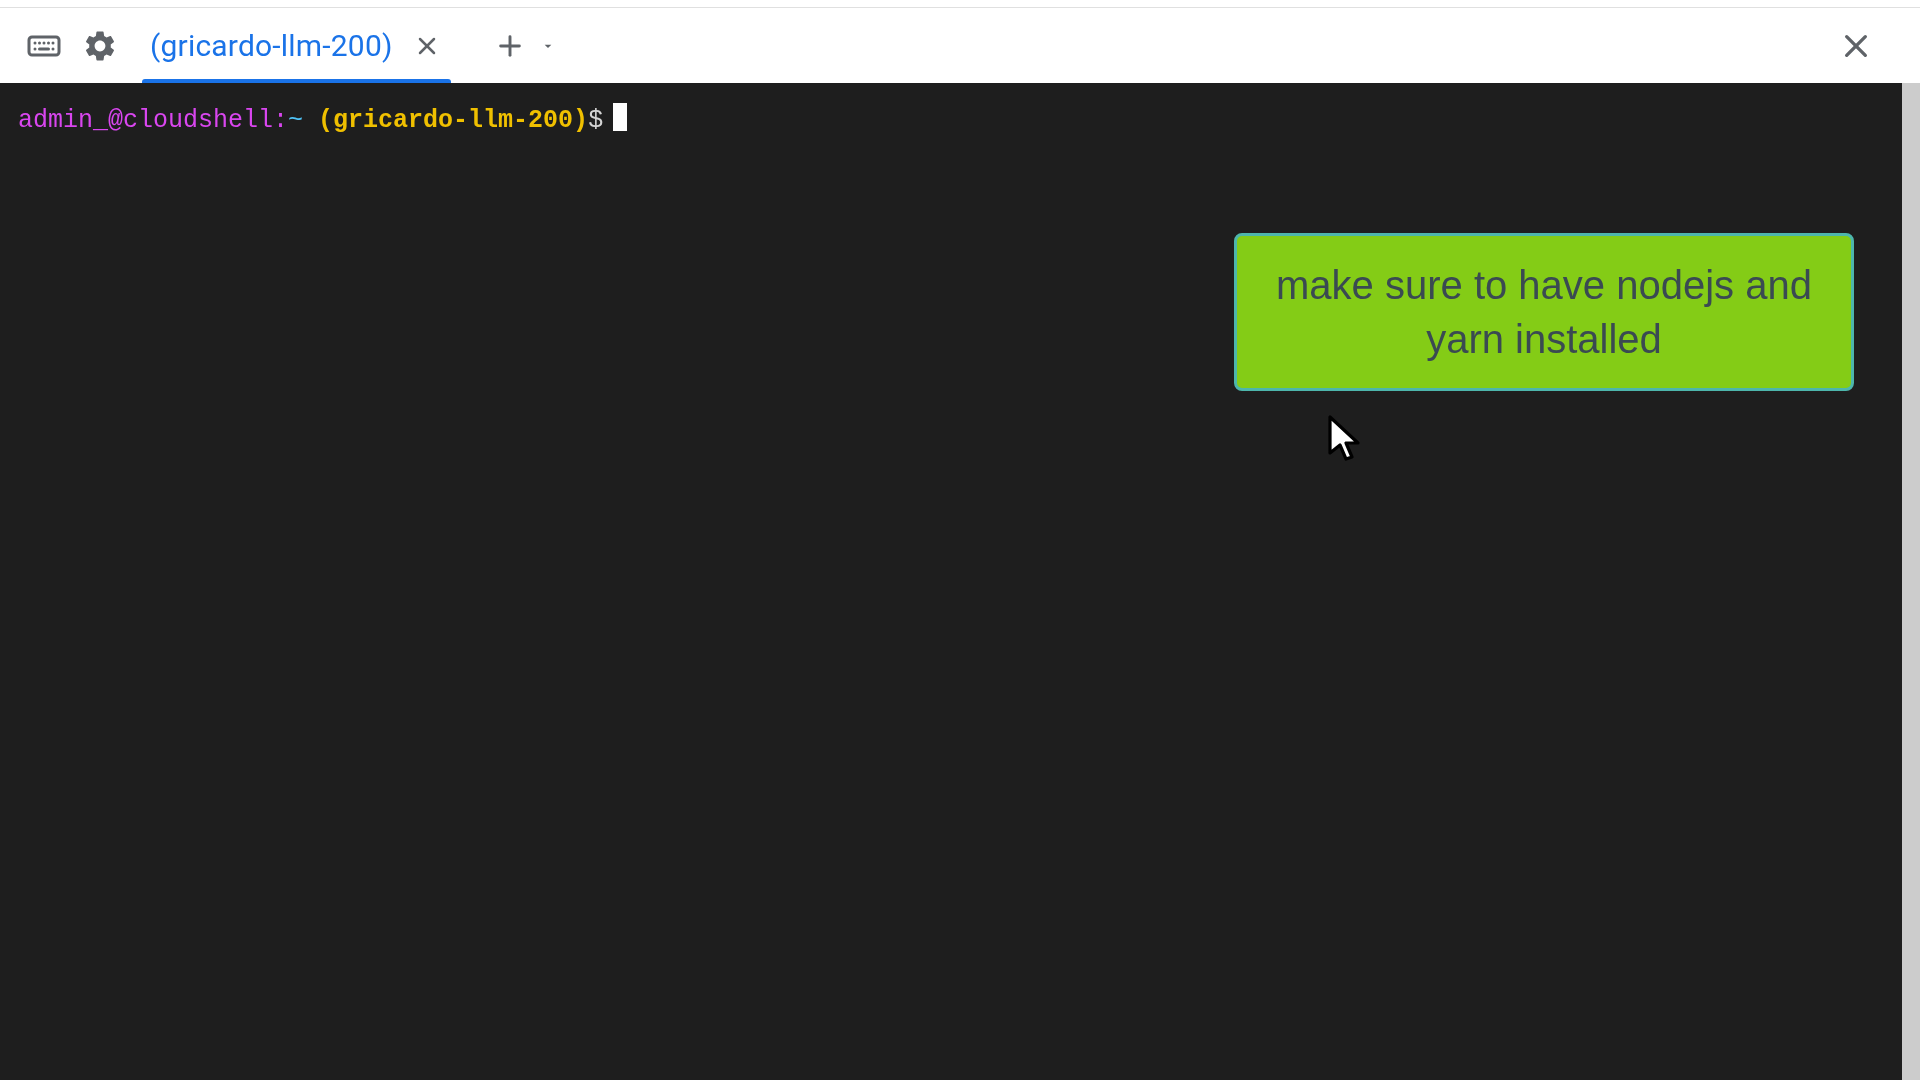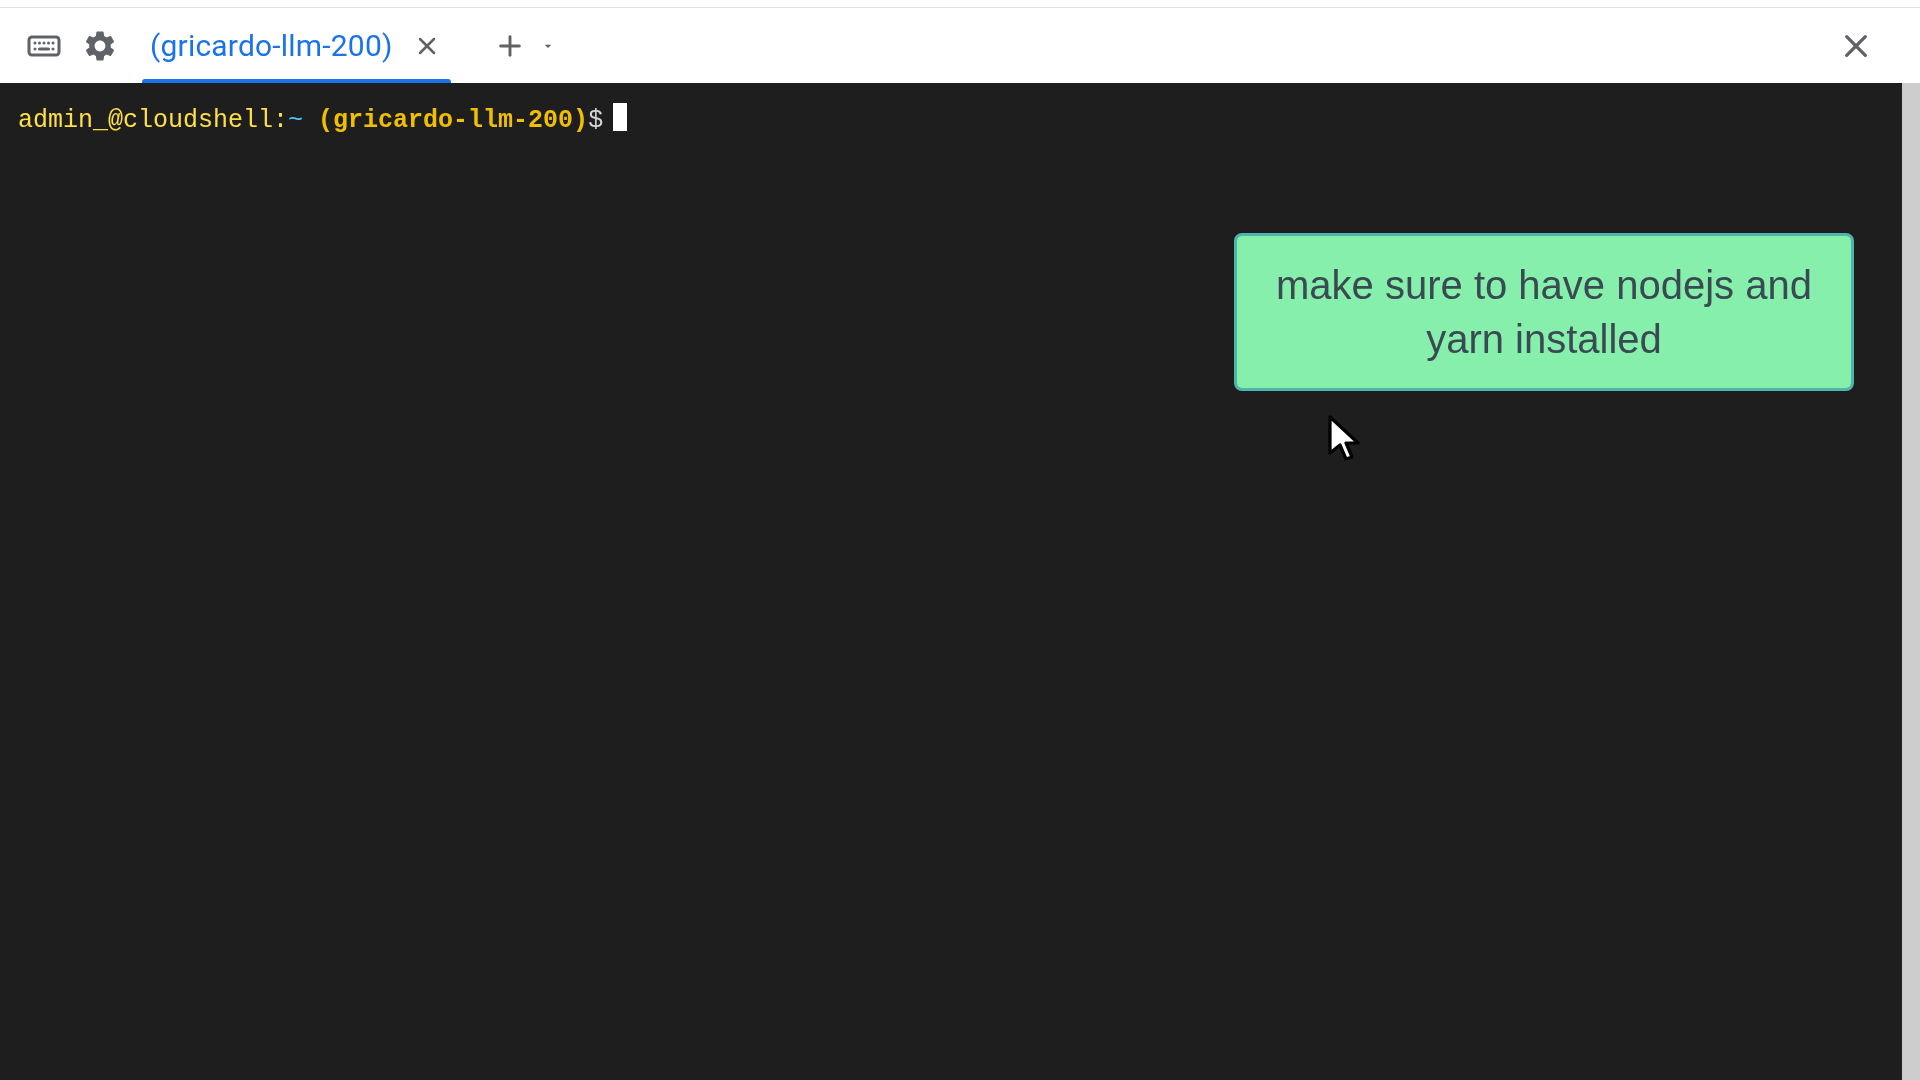--- a/index.html
+++ b/index.html
@@ -106,21 +106,21 @@
       line-height: 1.3;
       position: relative;
       border-right: 18px solid #ccc;
     }
     .prompt-line {
       display: flex;
       align-items: baseline;
       white-space: pre;
     }
     .prompt-user {
-      color: #fde047;
+      color: #d946ef;
     }
     .prompt-project {
       color: #f0c000;
       font-weight: bold;
     }
     .prompt-dollar {
       color: #d4d4d4;
     }
     .cursor-block {
       display: inline-block;
@@ -130,21 +130,21 @@
       margin-left: 10px;
       vertical-align: text-bottom;
       position: relative;
       top: 4px;
     }
     .annotation {
       position: absolute;
       top: 150px;
       right: 48px;
       width: 620px;
-      background: #86efac;
+      background: #84cc16;
       border: 3px solid #4db6ac;
       border-radius: 8px;
       padding: 22px 16px;
       text-align: center;
       color: #3a4a52;
       font-size: 40px;
       line-height: 1.35;
       font-family: "Segoe UI", "Google Sans", Arial, sans-serif;
     }
     .mouse-cursor {

